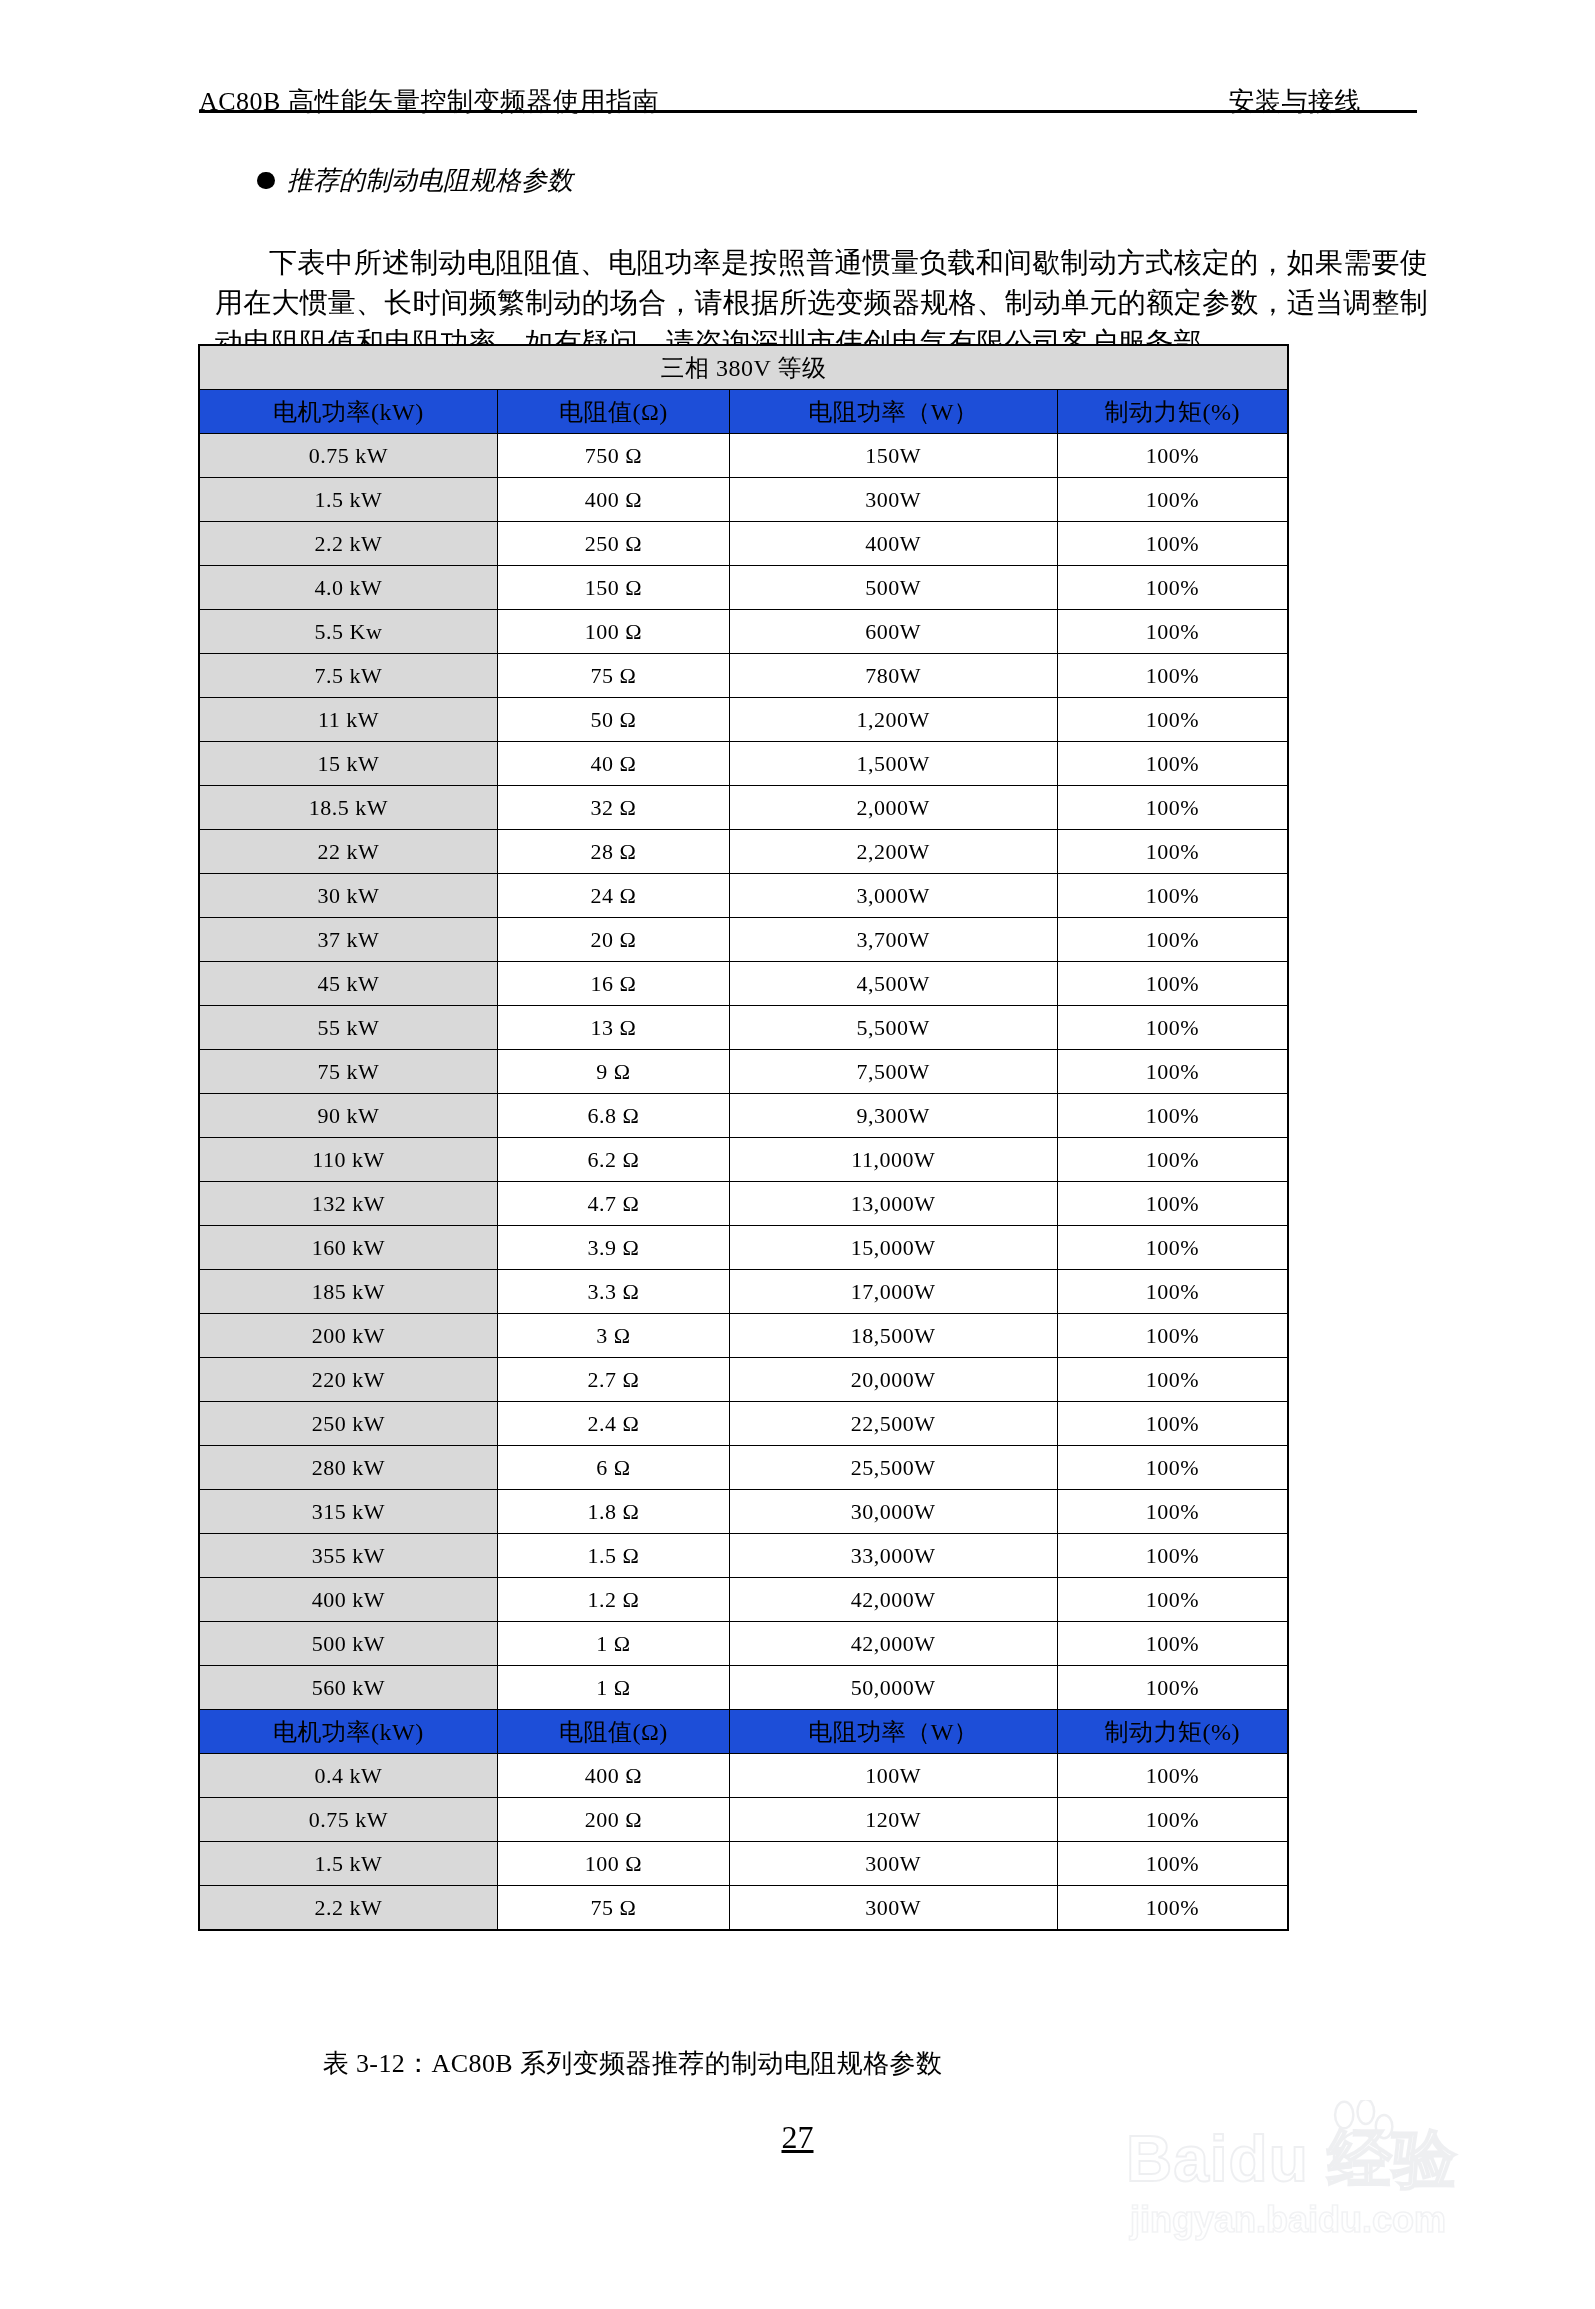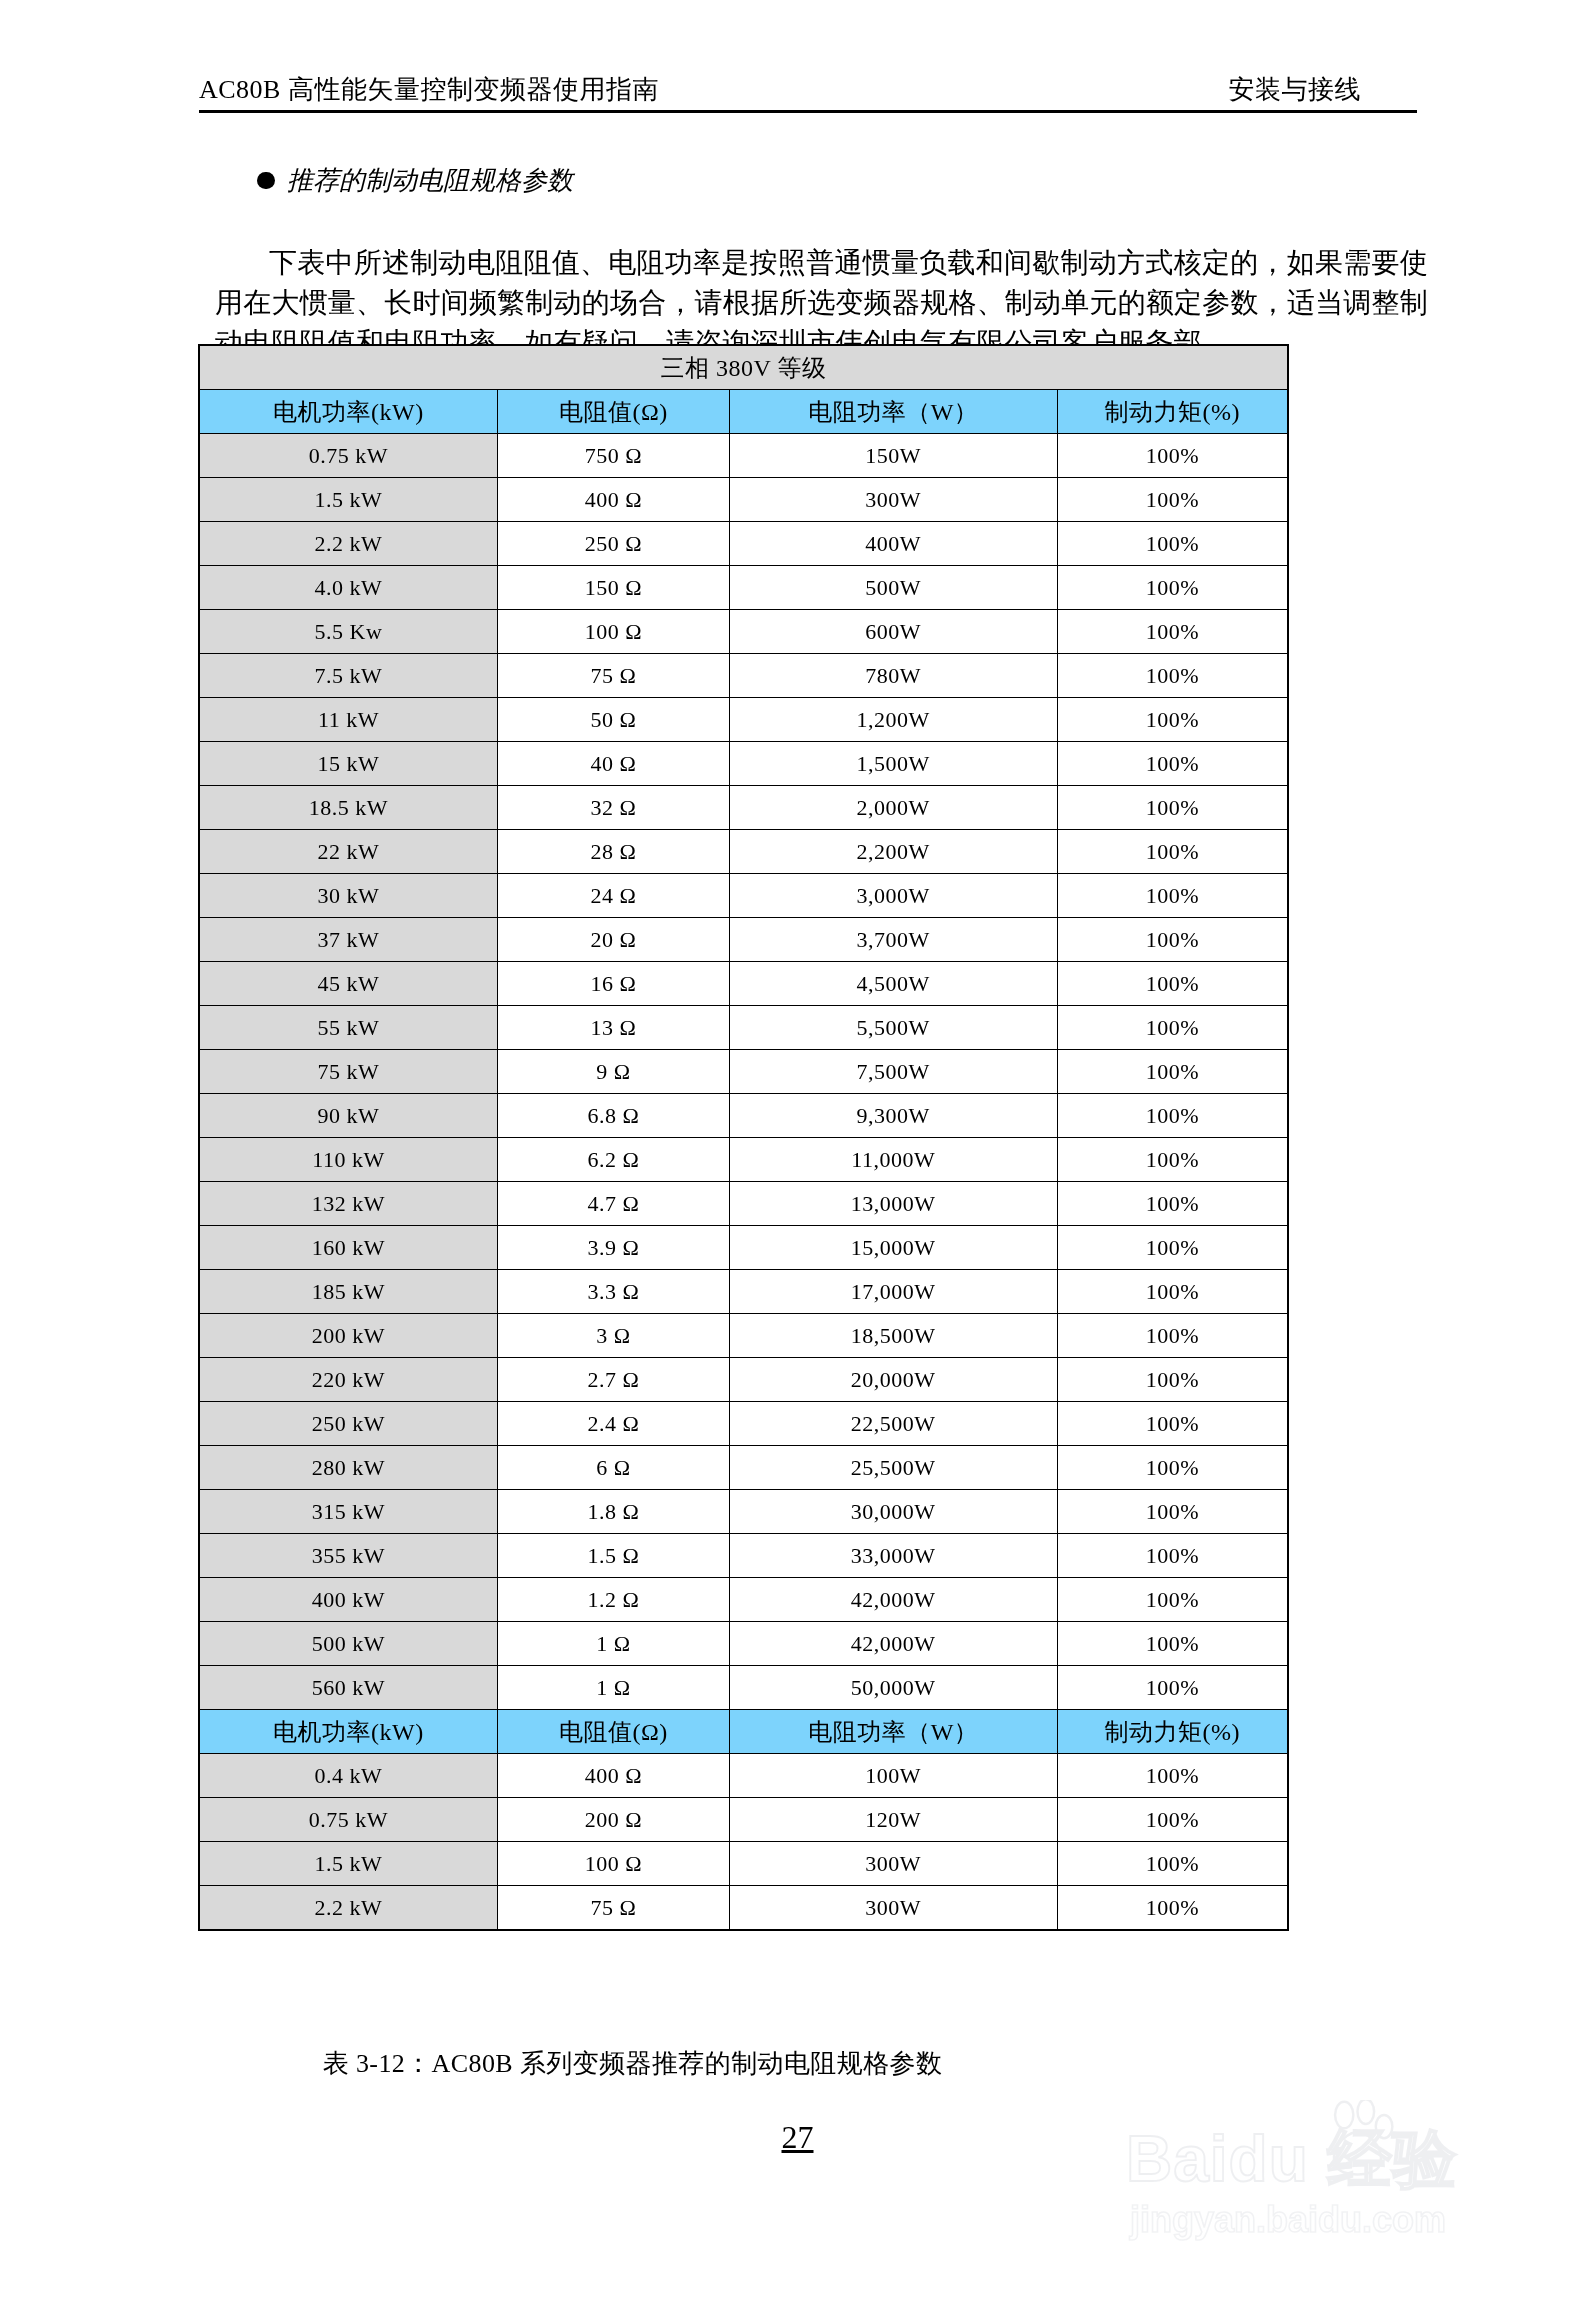--- a/index.html
+++ b/index.html
@@ -28,21 +28,21 @@
     position: absolute;
     left: 199px;
     top: 72px;
     width: 1218px;
     display: flex;
     justify-content: space-between;
     align-items: baseline;
     font-size: 26px;
     letter-spacing: 0.5px;
   }
-  .header-left { white-space: nowrap; }
+  .header-left { white-space: nowrap; margin-top: 12px; }
   .header-right { white-space: nowrap; padding-right: 56px; }
   .header-rule {
     position: absolute;
     left: 199px;
     top: 110px;
     width: 1218px;
     height: 0;
     border-top: 3.9px solid #000;
   }
 
@@ -103,21 +103,21 @@
   }
   td.section-title {
     background: #d9d9d9;
     font-size: 24px;
     height: 45px;
     border-bottom: 2.9px solid #000;
     border-top: 2.9px solid #000;
   }
   tr.section-first td.section-title { border-top: none; }
   td.colhead {
-    background: #7dd3fc;
+    background: #1d4ed8;
     font-size: 24px;
     height: 45px;
     border-bottom: 2.9px solid #000;
   }
   td.cell-power {
     background: #d9d9d9;
   }
   td.cell-val, td.cell-watt, td.cell-torque {
     background: #ffffff;
   }

